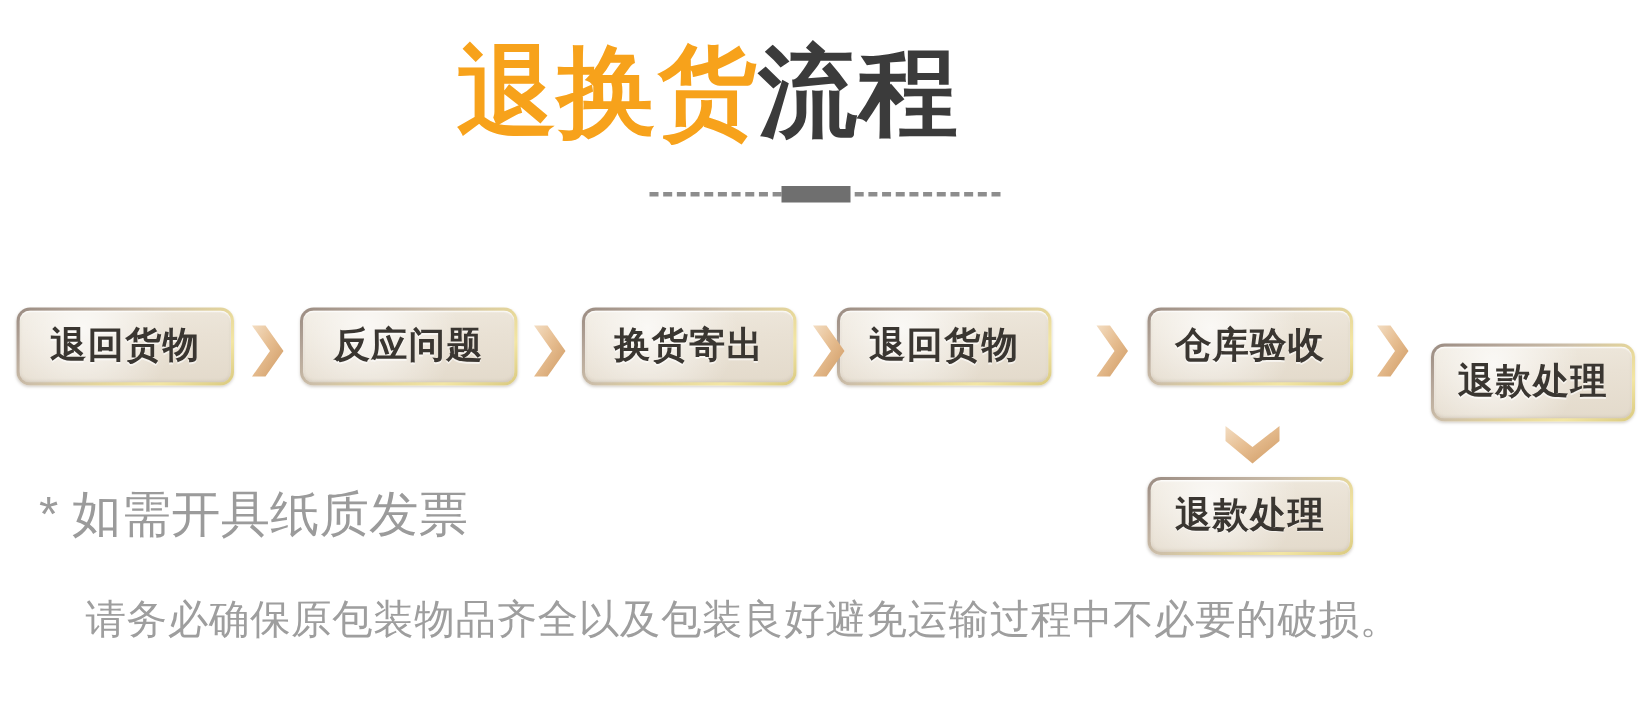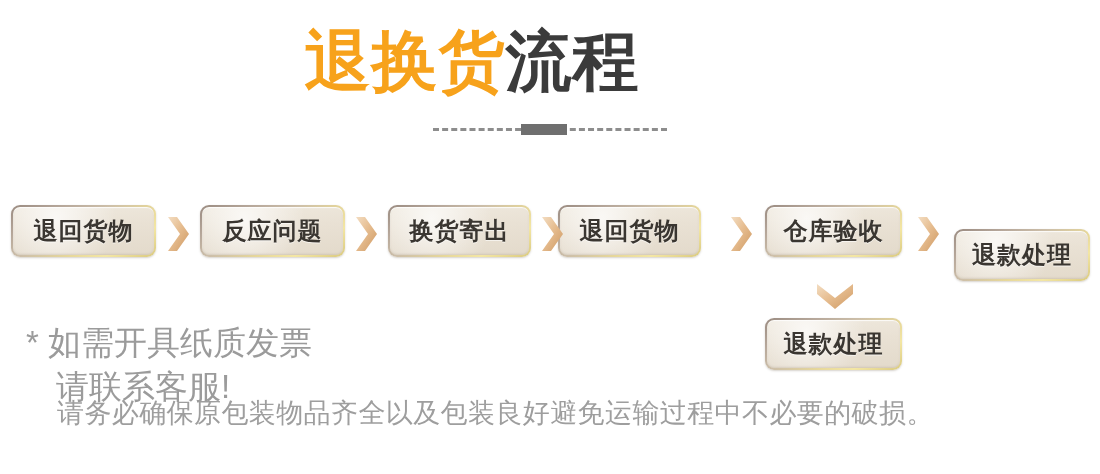--- a/index.html
+++ b/index.html
@@ -255,16 +255,15 @@
             <stop offset="100%" stop-color="#cf9a63"></stop>
           </linearGradient>
         </defs>
         <path d="M2,2 L20,16 L38,2 L38,12 L20,27 L2,12 Z" fill="url(#grad5)"></path>
       </svg>
     </div>
   </div>
 
 <div class="note">
   <div>* 如需开具纸质发票</div>
-  <div class="note-line2">请联系客服!</div>
 </div>
 
 <div class="footnote">请务必确保原包装物品齐全以及包装良好避免运输过程中不必要的破损。</div>
 
 </body></html>

